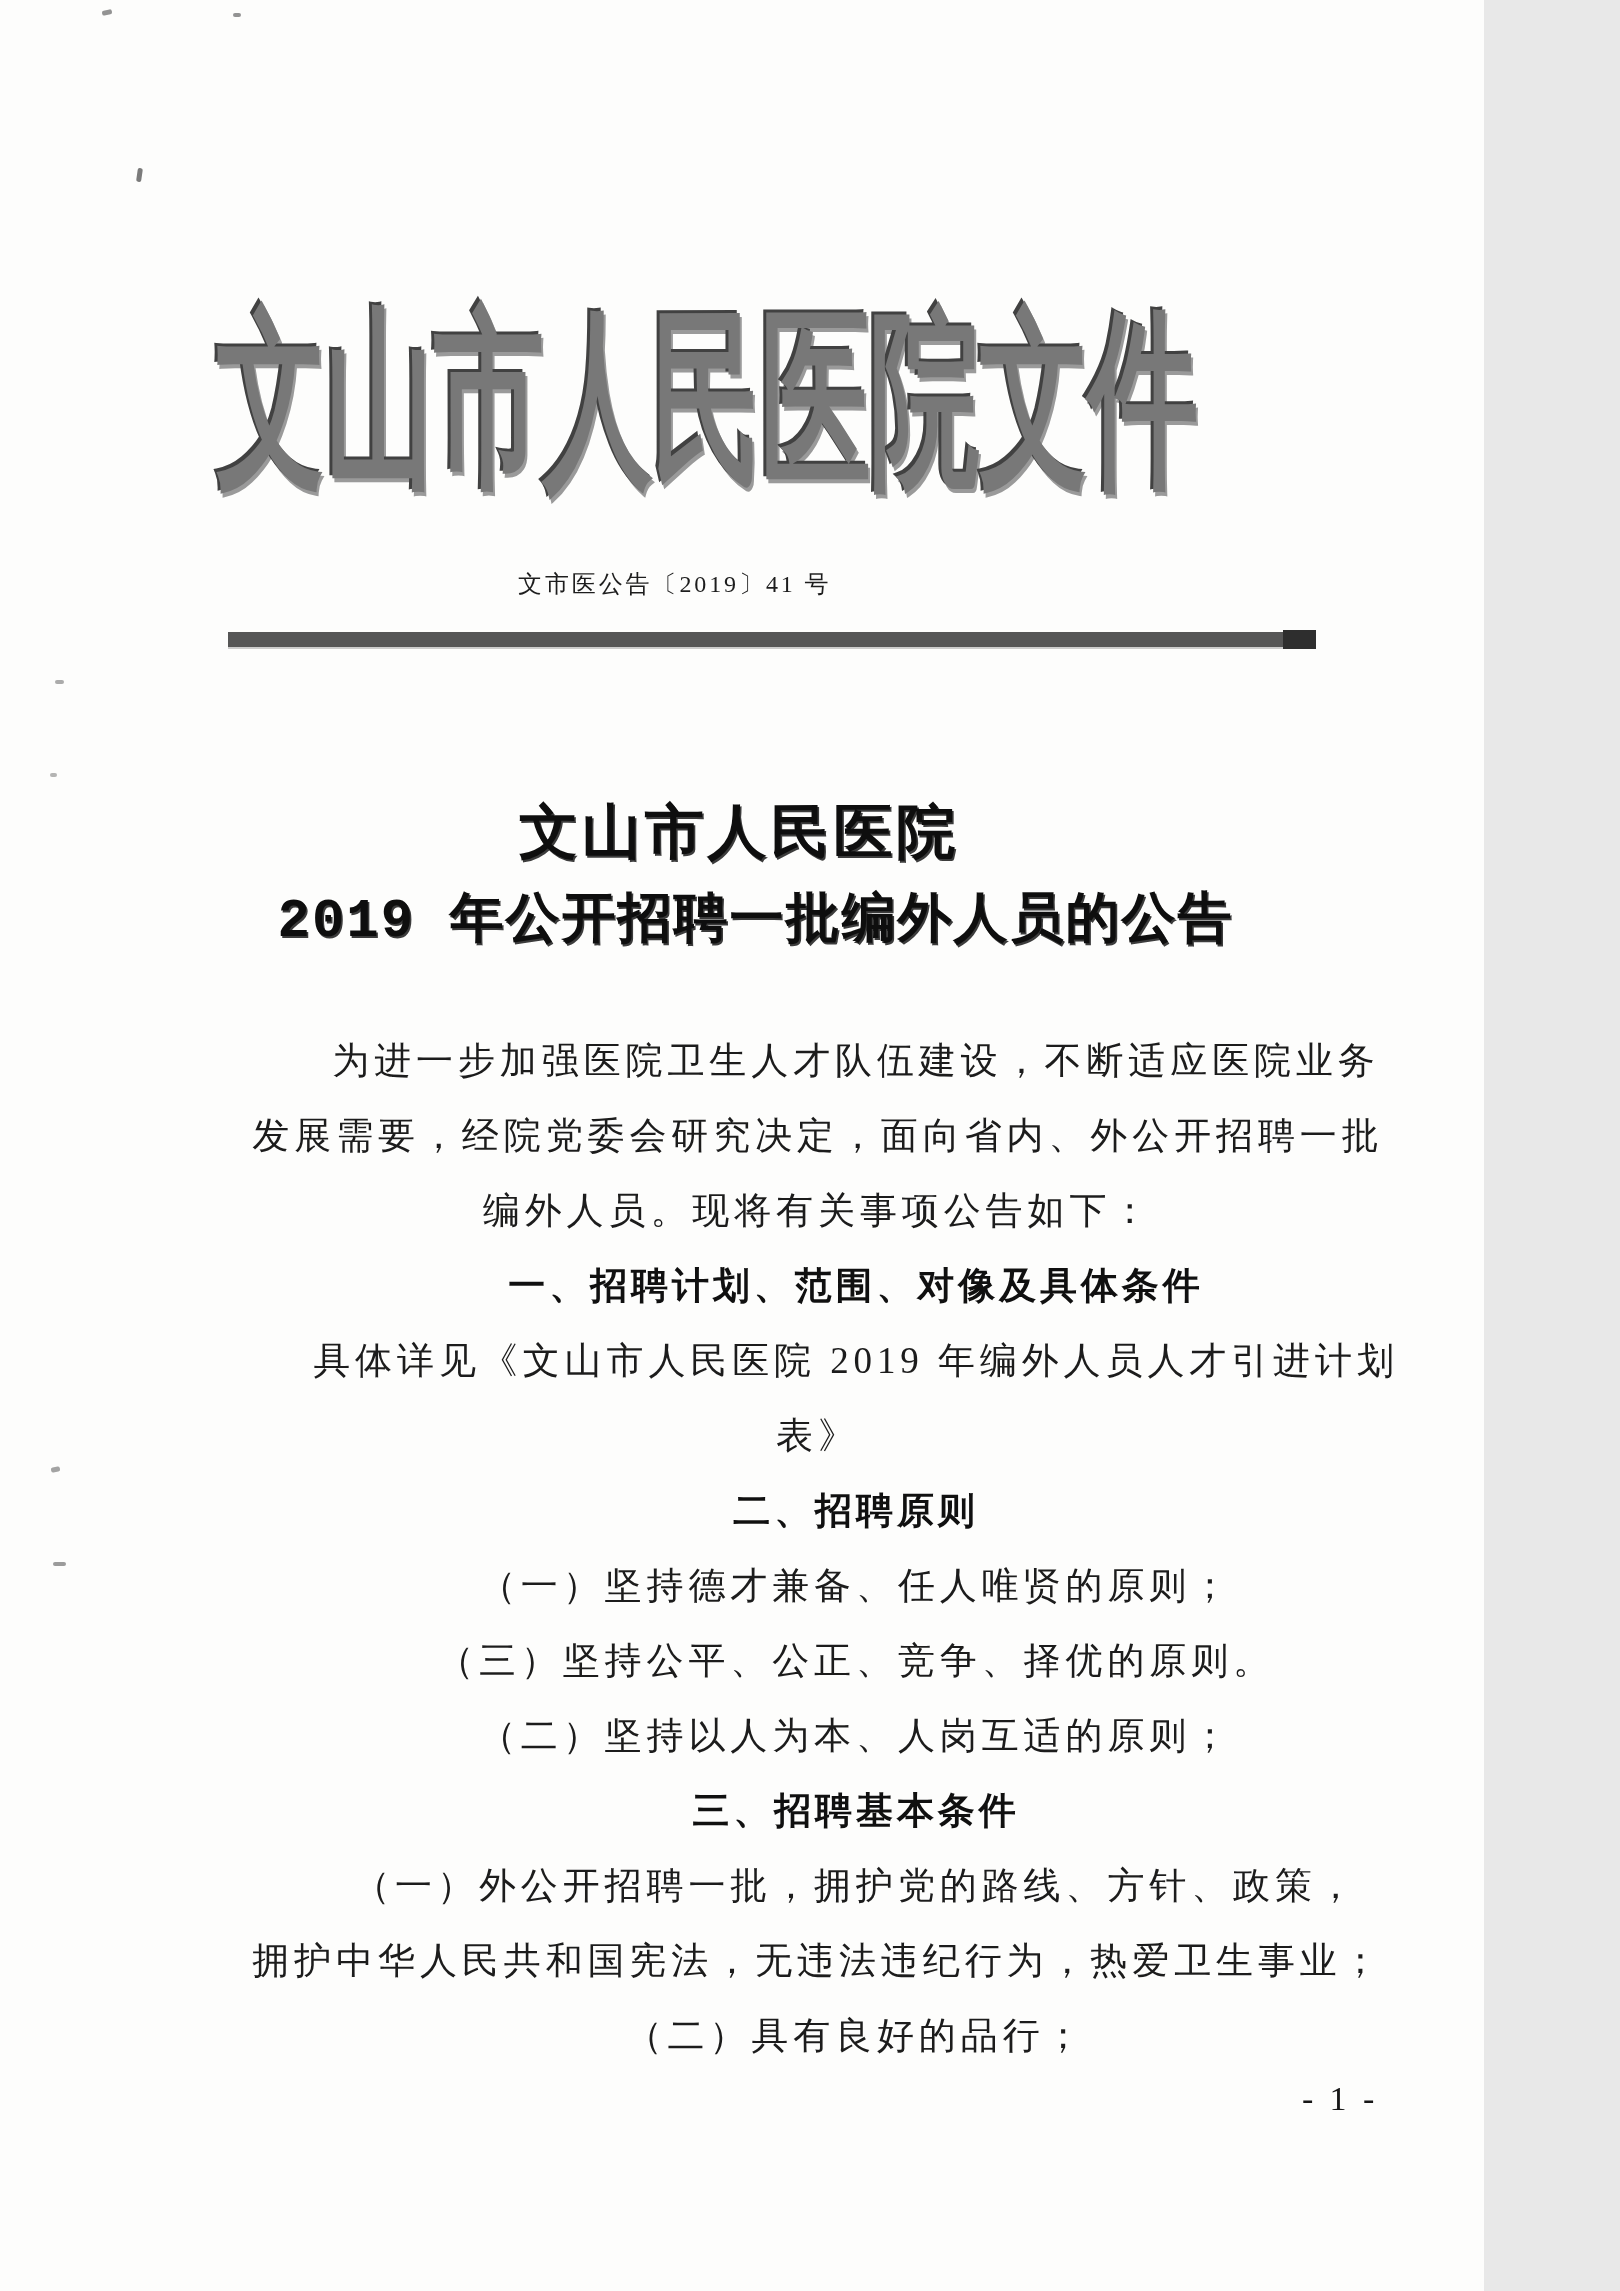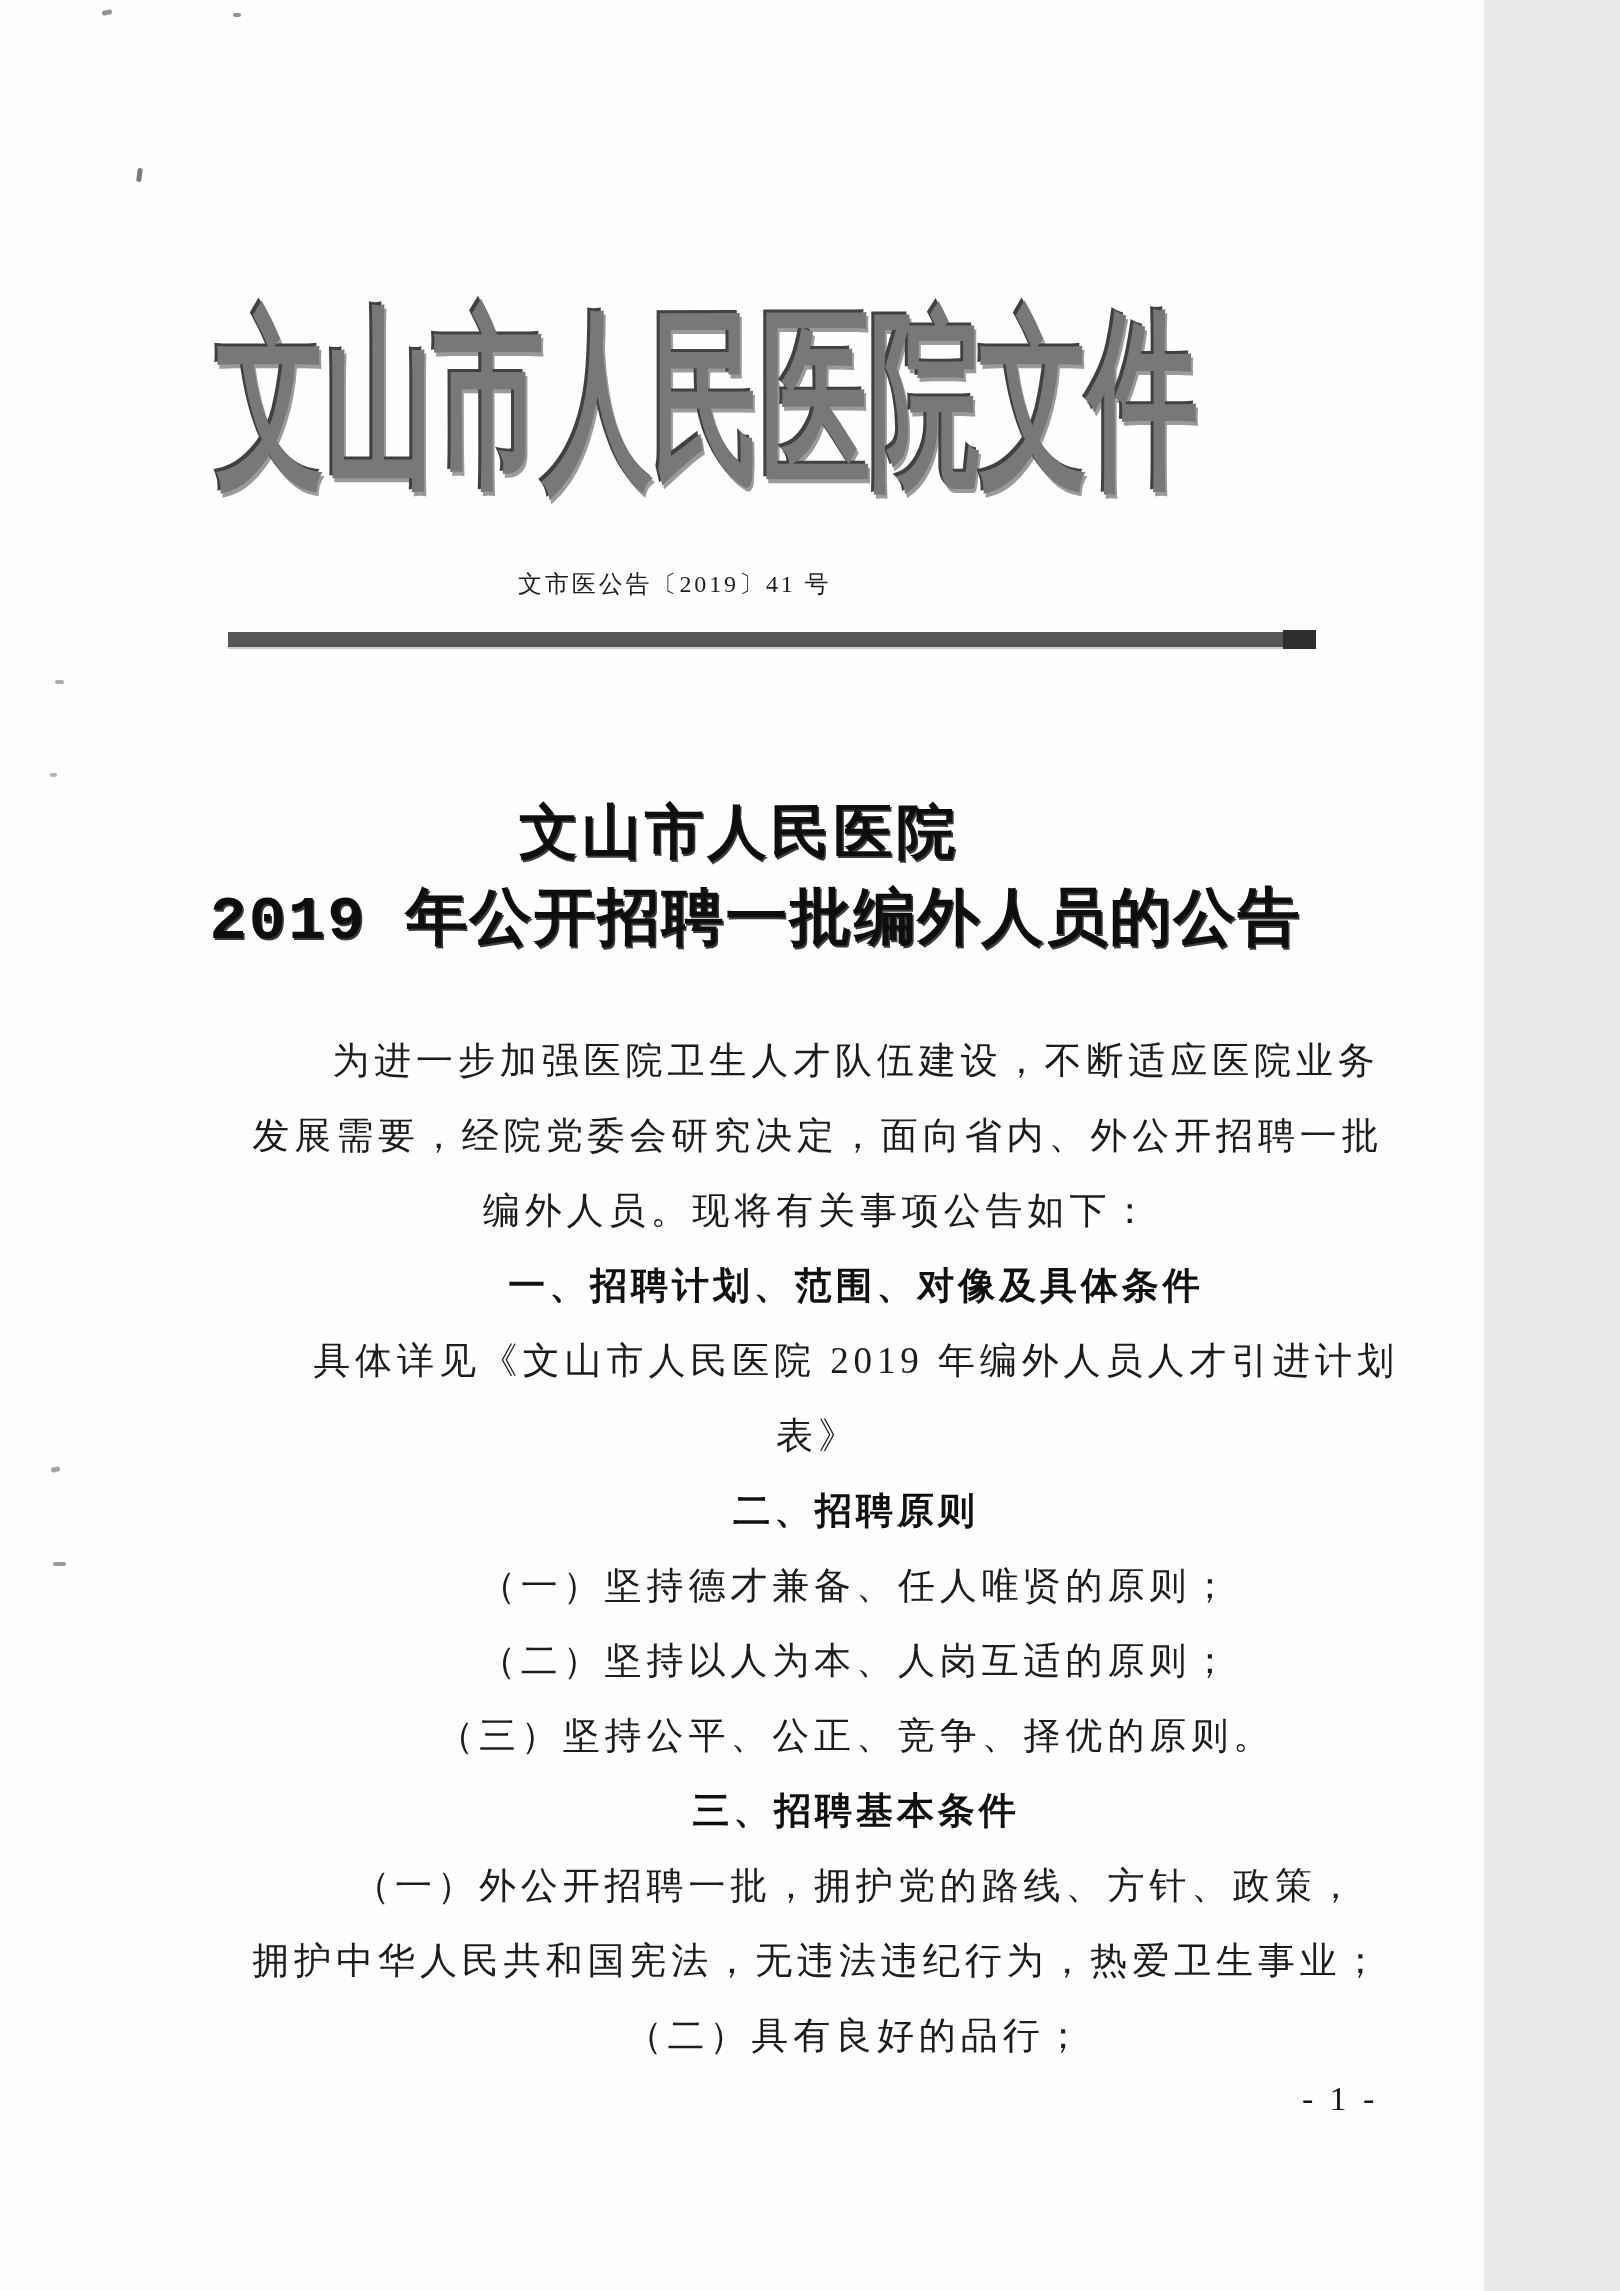--- a/index.html
+++ b/index.html
@@ -76,21 +76,21 @@
     font-family: Liberation Mono, monospace;
     font-weight: 700;
   }
   .notice-title .t1 {
     font-size: 59px;
     line-height: 82px;
     letter-spacing: 3.9px;
     text-shadow: 1.5px 1.5px 0 #3c3c3c;
   }
   .notice-title .t2 {
-    font-size: 62px;
+    font-size: 54px;
     line-height: 88px;
     letter-spacing: 2px;
     text-shadow: 1.5px 1.5px 0 #3c3c3c;
     padding-left: 33px;
   }
 
   
   .body-text {
     position: absolute;
     left: 235px;
@@ -162,22 +162,22 @@
 
   <div class="body-text">
       <div class="body-line indent">为进一步加强医院卫生人才队伍建设，不断适应医院业务</div>
       <div class="body-line">发展需要，经院党委会研究决定，面向省内、外公开招聘一批</div>
       <div class="body-line">编外人员。现将有关事项公告如下：</div>
       <div class="body-line indent heading">一、招聘计划、范围、对像及具体条件</div>
       <div class="body-line indent">具体详见《文山市人民医院 2019 年编外人员人才引进计划</div>
       <div class="body-line">表》</div>
       <div class="body-line indent heading">二、招聘原则</div>
       <div class="body-line indent">（一）坚持德才兼备、任人唯贤的原则；</div>
+      <div class="body-line indent">（三）坚持公平、公正、竞争、择优的原则。</div>
       <div class="body-line indent">（二）坚持以人为本、人岗互适的原则；</div>
-      <div class="body-line indent">（三）坚持公平、公正、竞争、择优的原则。</div>
       <div class="body-line indent heading">三、招聘基本条件</div>
       <div class="body-line indent">（一）外公开招聘一批，拥护党的路线、方针、政策，</div>
       <div class="body-line">拥护中华人民共和国宪法，无违法违纪行为，热爱卫生事业；</div>
       <div class="body-line indent">（二）具有良好的品行；</div>
     </div>
 
   <div class="page-number">- 1 -</div>
 
   <div class="speck s1"></div>
   <div class="speck s2"></div>

